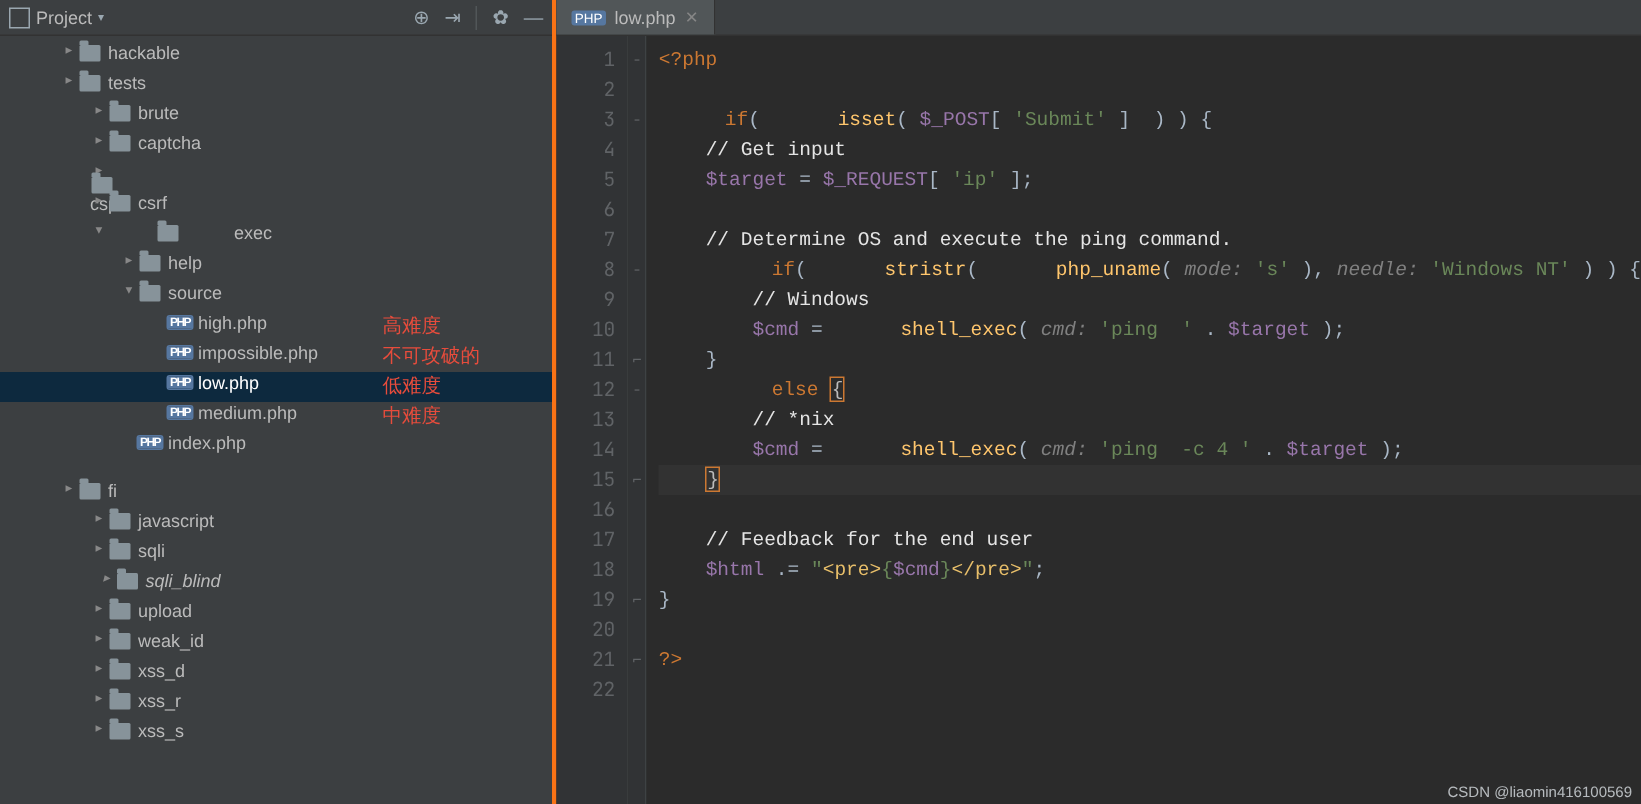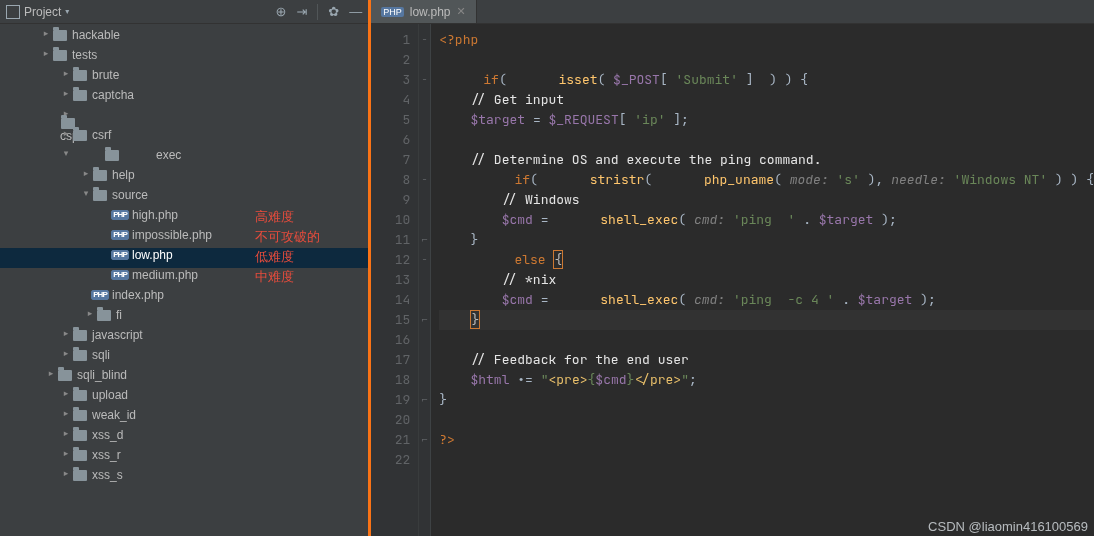--- a/index.html
+++ b/index.html
@@ -135,35 +135,36 @@
   padding-top: 6px;
   color: #606366;
   border-right: 1px solid #3e4244;
 }
 .fold-col div { height: 20px; font-size: 10px; text-align: center; }
 .code {
   flex: 1;
   padding: 6px 0 0 8px;
   background: #2b2b2b;
   white-space: pre;
+  font-family: Liberation Mono, monospace;
 }
 .code div { height: 20px; }
 .c-kw { color: #cc7832; margin-left: 44px; }
 .c-fn { color: #ffc66d; margin-left: 44px; }
 .c-str { color: #6a8759; }
 .c-var { color: #9876aa; }
 .c-cmt { color: #e5e5e5; }
 .c-br { color: #a9b7c6; }
 .c-tag { color: #e8bf6a; }
 .c-param { color: #808080; font-style: italic; }
 .c-php { color: #cc7832; }
 .caret-line { background: #323232; }
 .curly1 { border: 1px solid #cc7832; padding: 0 0px; }
 .watermark {
-  position: absolute; right: 6px; bottom: 2px; color: #cfd4d8; font-size: 13px;
+  position: absolute; right: 6px; bottom: 2px; color: #cfd4d8; font-size: 10px;
   font-family: "Segoe UI", sans-serif; opacity: 0.85;
 }
 </style>
 </head>
 <body>
 
 <div class="sidebar">
   <div class="sidebar-header">
     <div class="sidebar-title-area">
       <span class="proj-icon"></span>
@@ -274,42 +275,42 @@
         <span class="node-label">medium.php</span>
         <span class="annotation">中难度</span>
       </div>
       <div class="tree-row" style="padding-left: 80px;">
         <span class="arrow none"></span>
         <span class="node-icon">
           <span class="php-icon">PHP</span>
         </span>
         <span class="node-label">index.php</span>
       </div>
-      <div class="tree-row" style="padding-left: 84px;">
+      <div class="tree-row" style="padding-left: 40px; margin-top: 12px;">
         <span class="arrow right"></span>
         <span class="node-icon">
           <span class="folder-icon"></span>
         </span>
         <span class="node-label">fi</span>
       </div>
       <div class="tree-row" style="padding-left: 60px;">
         <span class="arrow right"></span>
         <span class="node-icon">
           <span class="folder-icon"></span>
         </span>
         <span class="node-label">javascript</span>
       </div>
       <div class="tree-row" style="padding-left: 60px;">
         <span class="arrow right"></span>
         <span class="node-icon">
           <span class="folder-icon"></span>
         </span>
         <span class="node-label">sqli</span>
       </div>
-      <div class="tree-row" style="padding-left: 45px;">
+      <div class="tree-row" style="padding-left: 65px; font-style: italic;">
         <span class="arrow right"></span>
         <span class="node-icon">
           <span class="folder-icon"></span>
         </span>
         <span class="node-label">sqli_blind</span>
       </div>
       <div class="tree-row" style="padding-left: 60px;">
         <span class="arrow right"></span>
         <span class="node-icon">
           <span class="folder-icon"></span>

